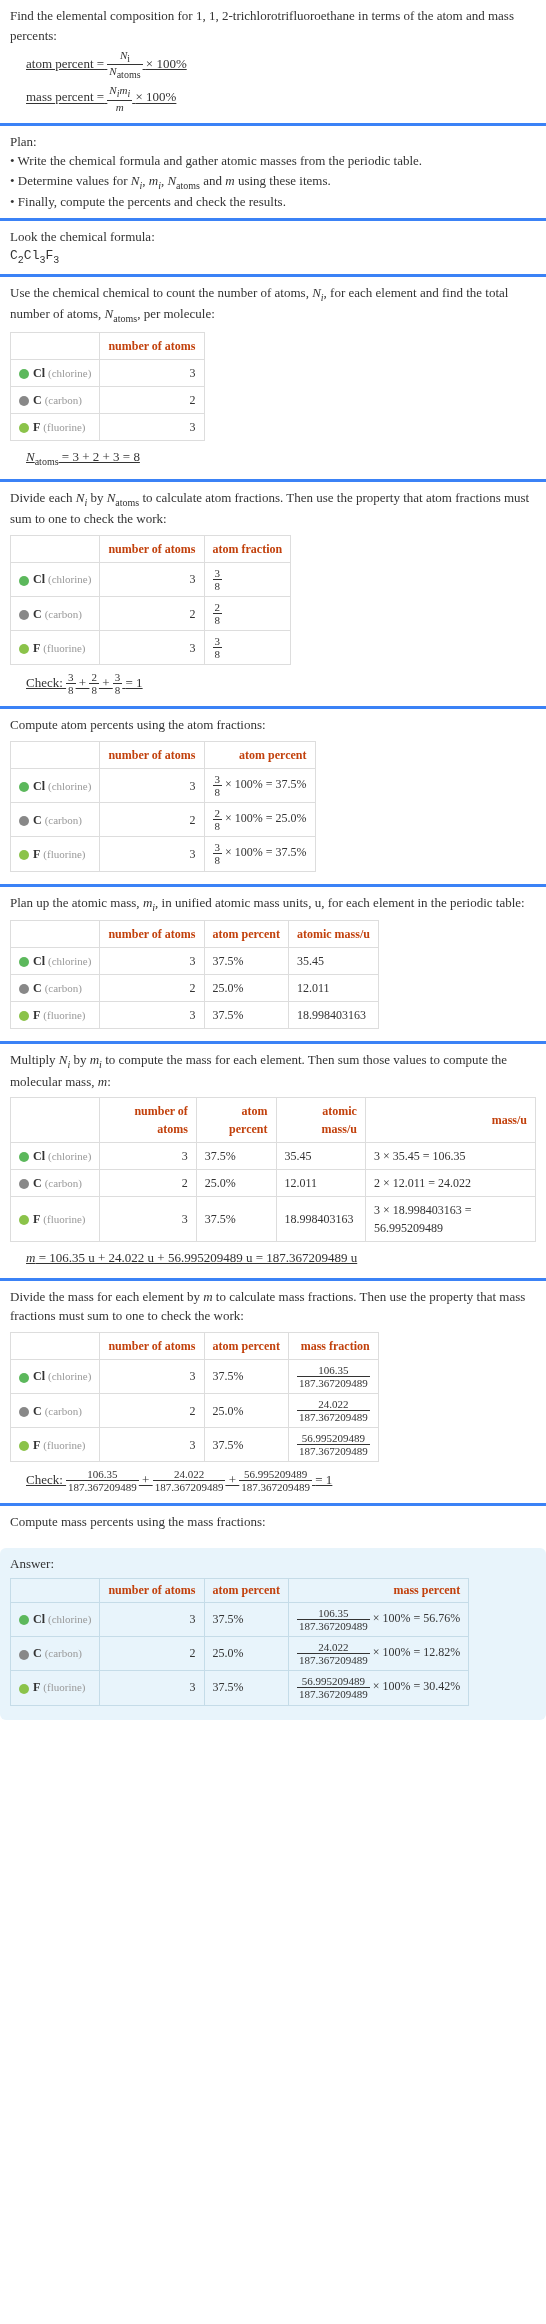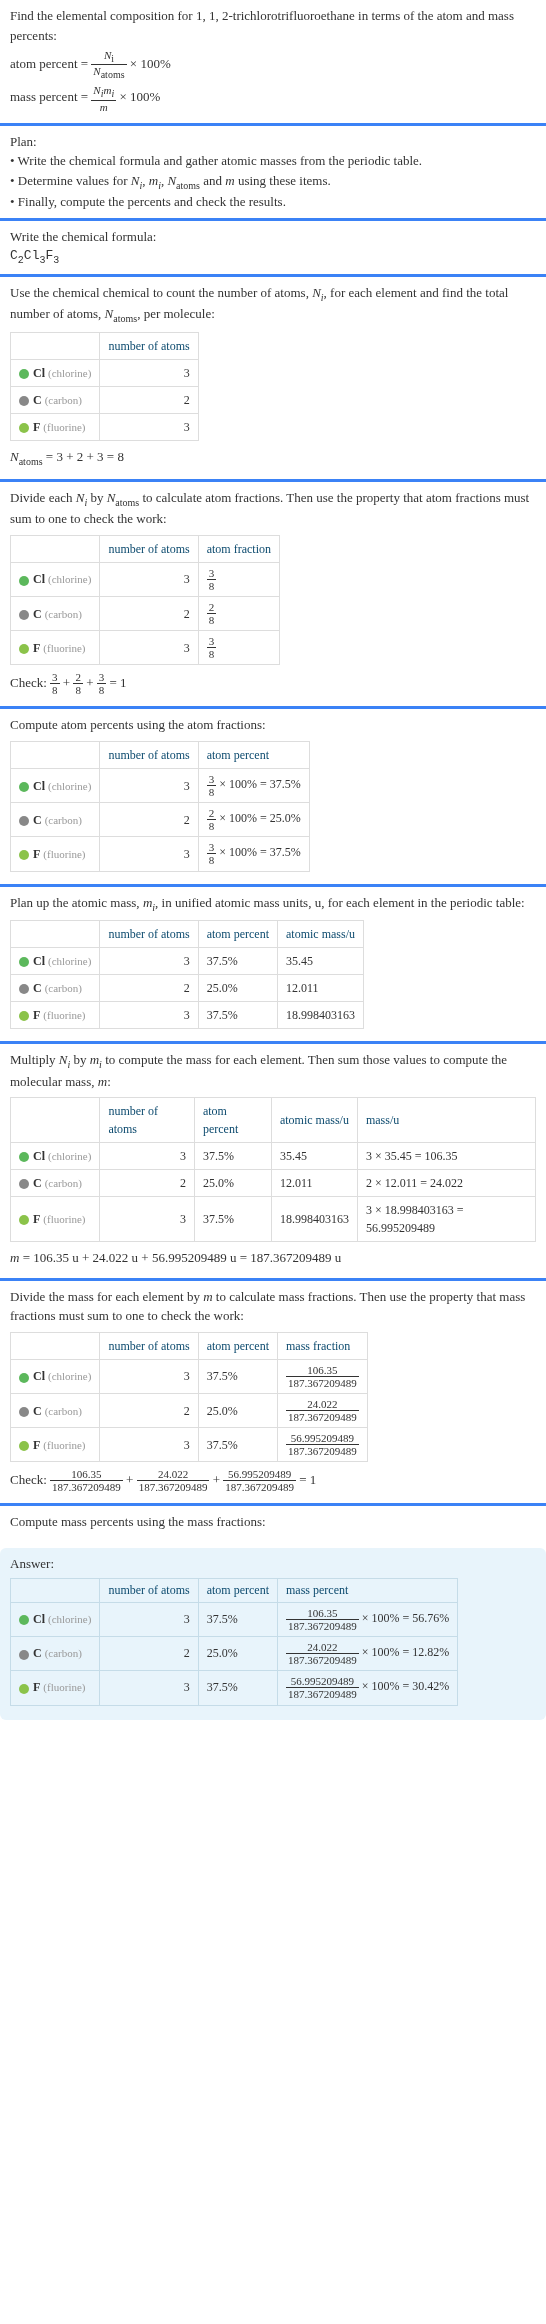--- a/index.html
+++ b/index.html
@@ -7,35 +7,35 @@
 .section { padding:6px 10px; border-bottom:3px solid #3b82f6; line-height:1.5; }
 .section:last-child { border-bottom:none; }
 .frac { display:inline-block; vertical-align:middle; text-align:center; font-size:11px; line-height:1.1; }
 .frac .num { display:block; border-bottom:1px solid #333; padding:0 2px; }
 .frac .den { display:block; padding:0 2px; }
 sub { font-size:10px; vertical-align:sub; }
 .chem { font-family: Liberation Mono, monospace; }
 
 table { border-collapse:collapse; margin:6px 0; font-size:12px; }
 th, td { border:1px solid #ddd; padding:4px 8px; text-align:left; vertical-align:middle; }
-th { font-weight:normal; color:#0c4a6e; }
+th { font-weight:bold; color:#c2410c;text-align:right; }
 td.num { text-align:right; }
 td.label { white-space:nowrap;font-family:Liberation Serif, serif; }
 
 .dot { display:inline-block; width:10px; height:10px; border-radius:50%; margin-right:4px; vertical-align:middle; }
 .dot-cl { background:#5cb85c; }
 .dot-c  { background:#888; }
 .dot-f  { background:#8bc34a; }
 .elname { color:#999; font-size:11px; }
 
 .answer { background:#e8f4fb; padding:8px 10px;border-radius:6px; }
 .answer table { background:#e8f4fb; }
 .answer th, .answer td { border:1px solid #c5dce8; }
 
-.mathline { margin:4px 0; }
+.mathline { margin:4px 16px;text-decoration:underline; }
 .small { font-size:11px; }
 </style>
 </head>
 <body>
 
 <div class="section">
   <div>Find the elemental composition for 1, 1, 2-trichlorotrifluoroethane in terms of the atom and mass percents:</div>
   <div class="mathline">
     <span>atom percent =</span>
     <span class="frac">
@@ -57,21 +57,21 @@
 <div class="section">
   <div>Plan:</div>
   <div>• Write the chemical formula and gather atomic masses from the periodic table.</div>
   <div>
     <span>• Determine values for </span><i>N<sub>i</sub></i>, <i>m<sub>i</sub></i>, <i>N</i><sub>atoms</sub><span> and </span><i>m</i><span> using these items.</span>
   </div>
   <div>• Finally, compute the percents and check the results.</div>
 </div>
 
 <div class="section">
-  <div>Write the chemical formula:</div>
+  <div>Look the chemical formula:</div>
   <div class="chem">C<sub>2</sub>Cl<sub>3</sub>F<sub>3</sub></div>
 </div>
 
 <div class="section">
   <div>
     <span>Use the chemical chemical to count the number of atoms, </span><i>N<sub>i</sub></i><span>, for each element and find the total number of atoms, </span><i>N</i><sub>atoms</sub><span>, per molecule:</span>
   </div>
   <table>
     <tbody>
         <tr>

